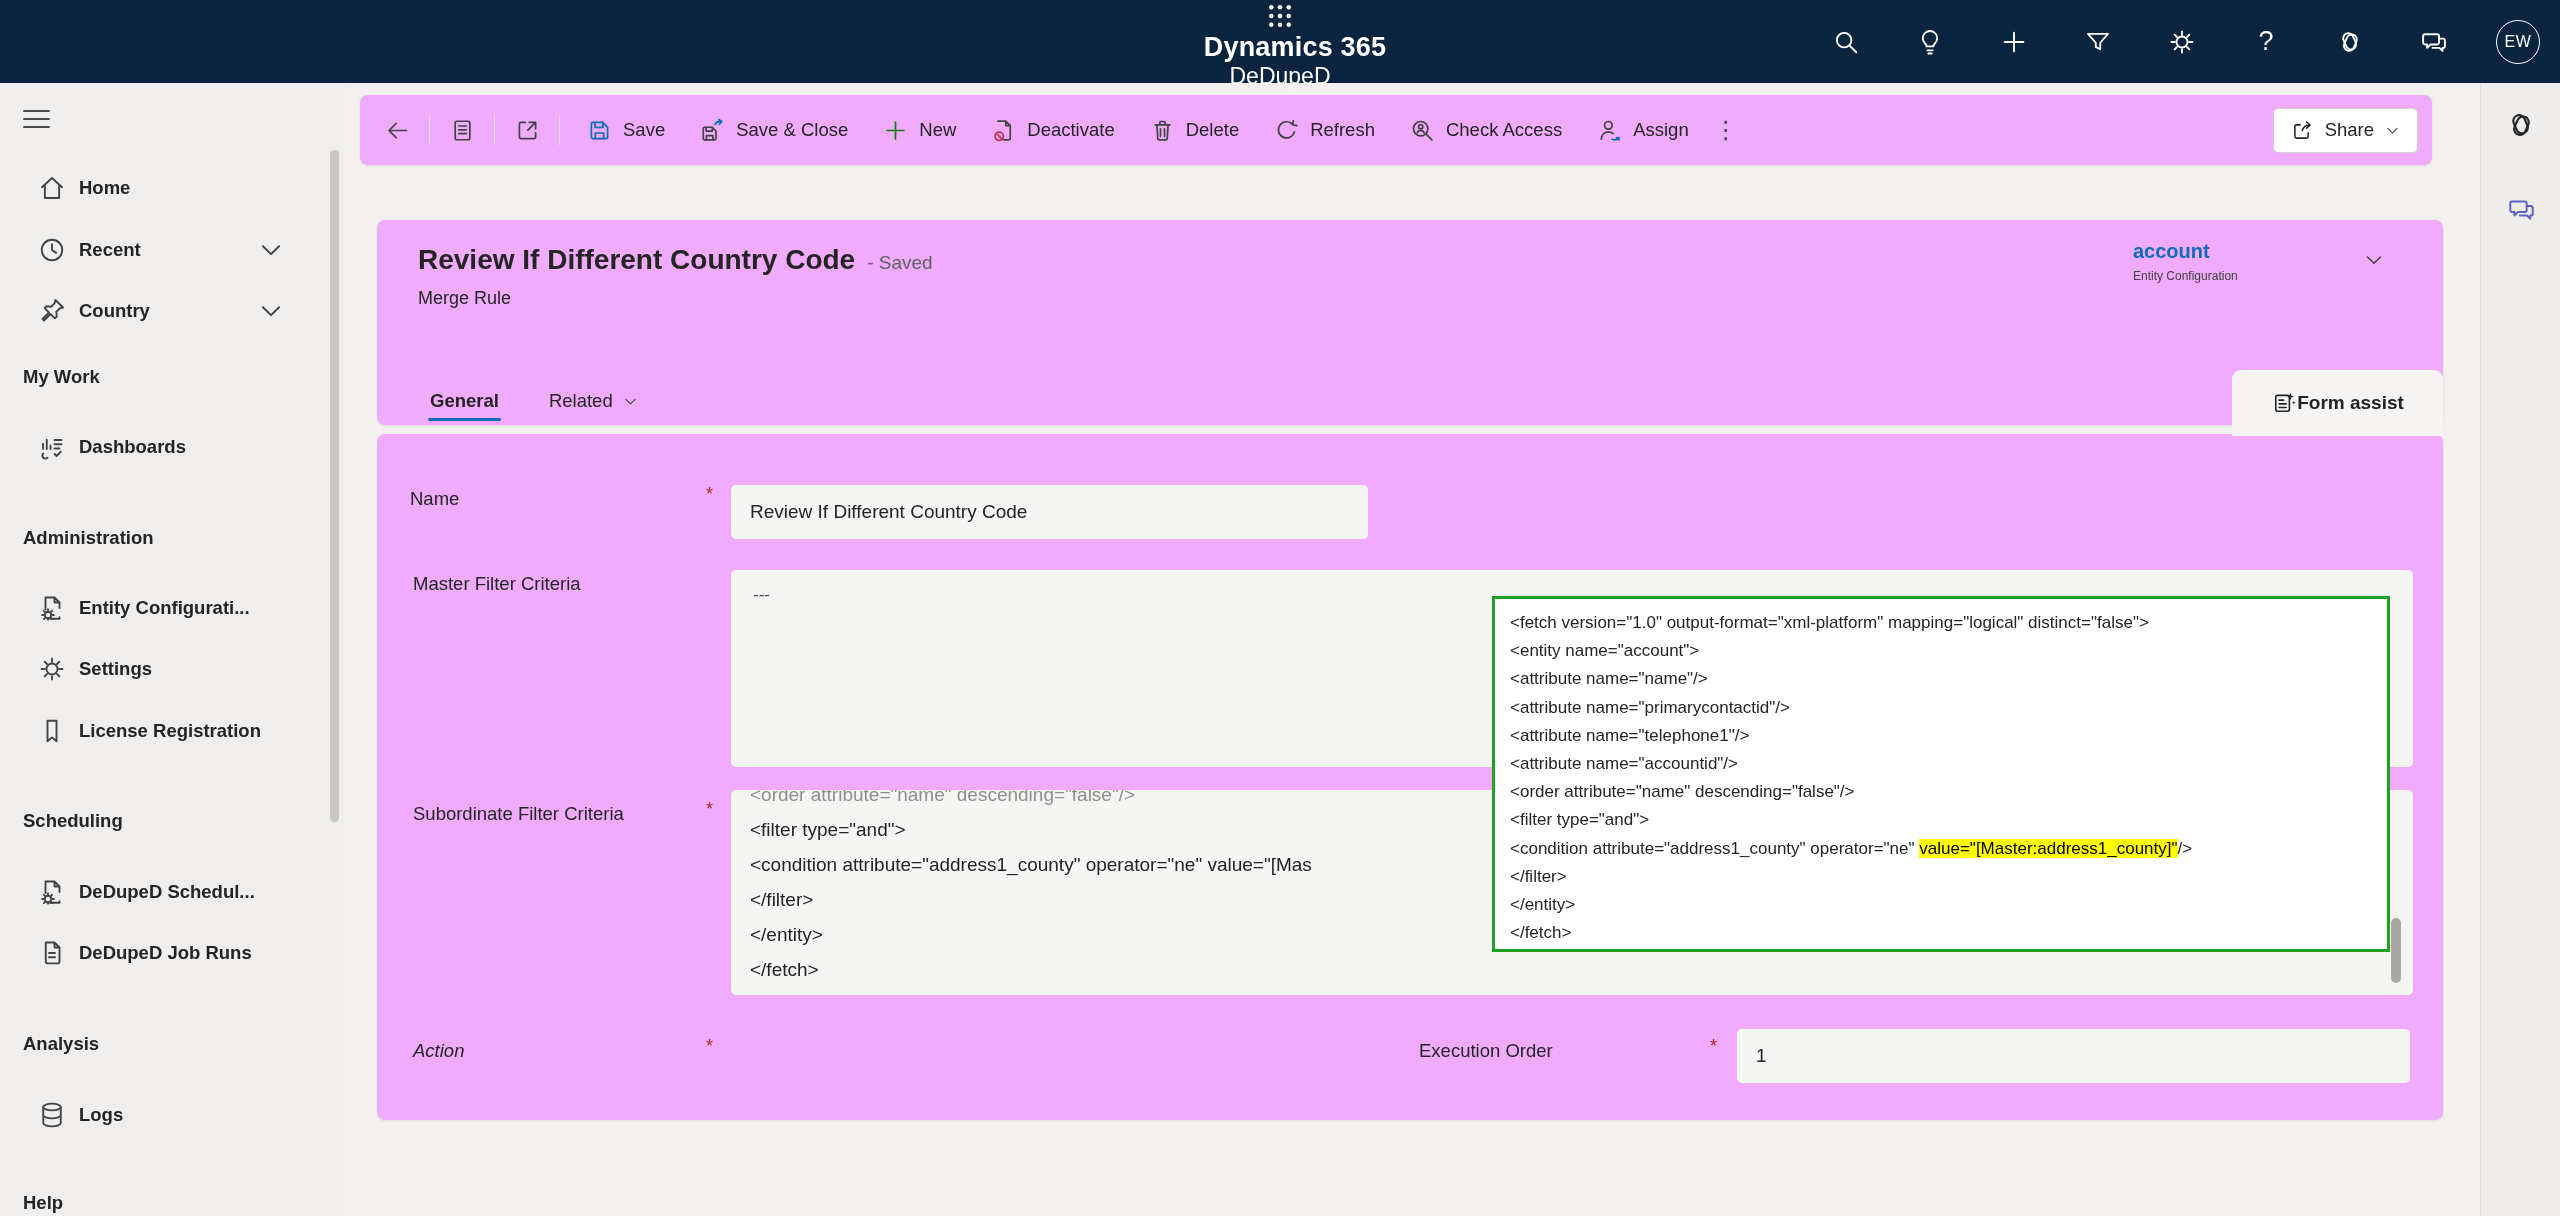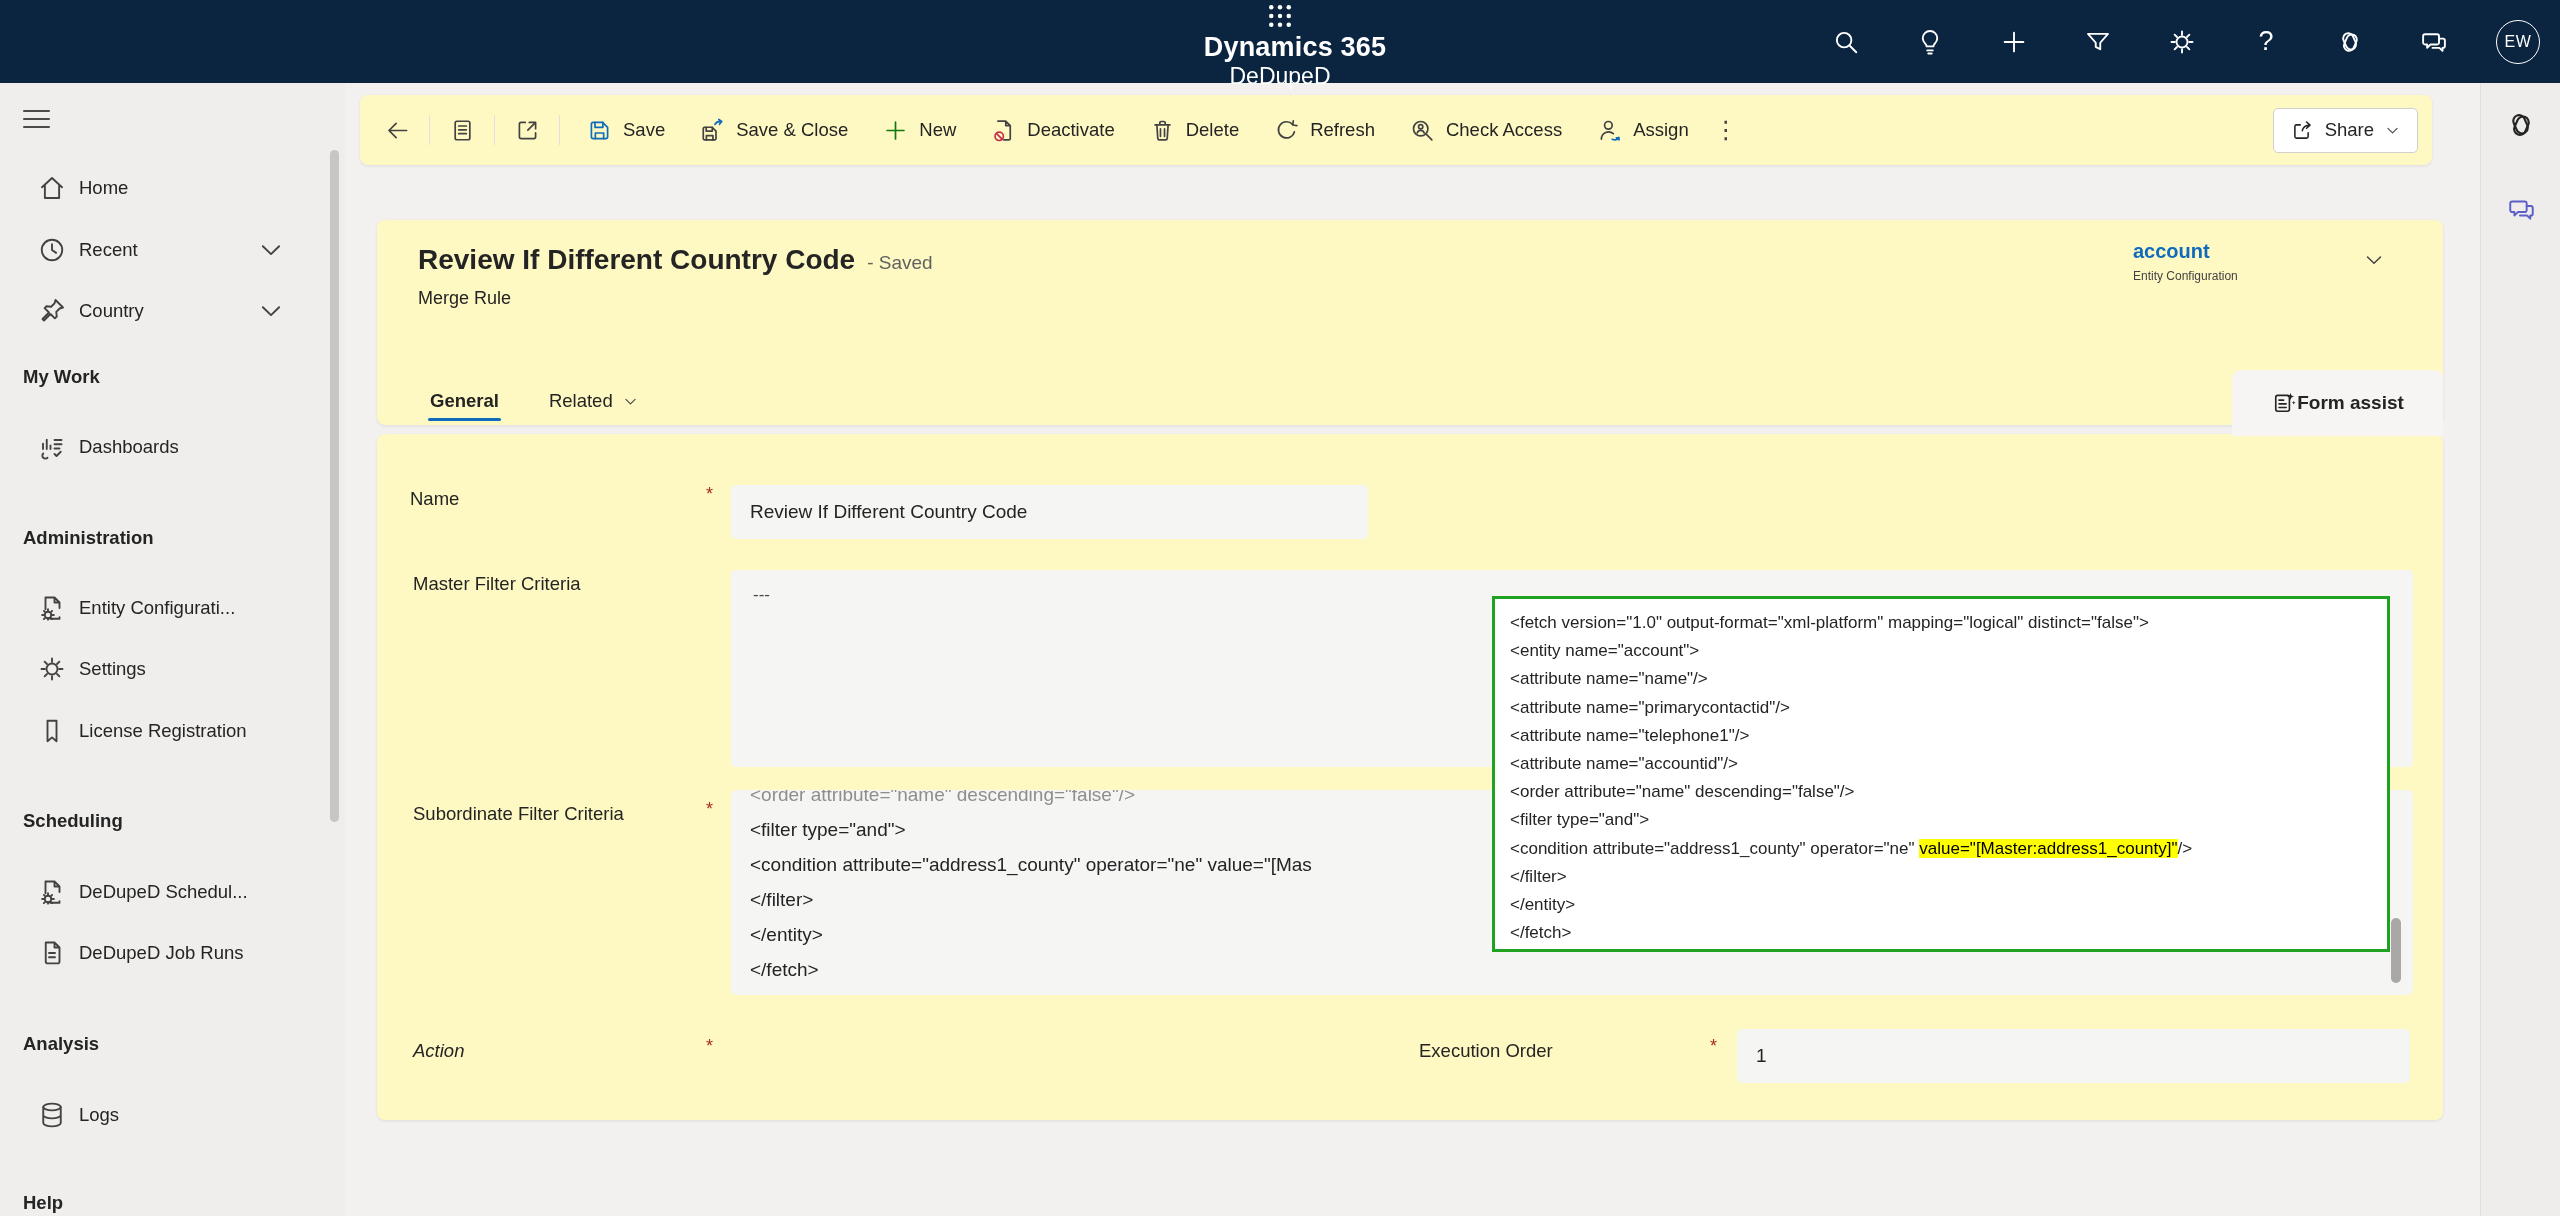--- a/index.html
+++ b/index.html
@@ -21,30 +21,30 @@
     background:none;border:none;color:#fff;cursor:pointer;}
   .tb-btn .icon{width:30px;height:30px;}
   .tb-btn .qm{font-size:27px;font-weight:400;font-style:normal;}
   .avatar{width:44px;height:44px;border:1.5px solid #fff;border-radius:50%;
     display:flex;align-items:center;justify-content:center;font-size:16px;letter-spacing:.5px;}
 
   
   .sidebar{position:absolute;left:0;top:83px;width:345px;bottom:0;background:#efeeec;z-index:10;}
   .hamburger{position:absolute;left:23px;top:26px;width:36px;height:26px;background:none;border:none;cursor:pointer;padding:0;}
   .hamburger i{display:block;width:27px;height:2.4px;background:#4a4a4a;margin:0 0 5.6px 0;border-radius:1px;}
-  .nav-row{position:absolute;left:0;width:330px;height:44px;display:flex;align-items:center;cursor:pointer;}
+  .nav-row{position:absolute;left:0;width:330px;height:44px;display:flex;align-items:center;cursor:pointer;font-weight:bold;}
   .nav-row .icon{width:30px;height:30px;margin-left:37px;color:#424242;flex:none;}
   .nav-row .nav-label{margin-left:12px;font-size:18.5px;color:#242424;white-space:nowrap;}
   .nav-chevron{position:absolute;right:44px;width:19px;height:19px;color:#424242;}
   .section-header{position:absolute;left:23px;font-size:18.5px;font-weight:700;color:#242424;}
   .side-scroll{position:absolute;left:330px;top:67px;width:9px;height:672px;background:#c7c6c4;border-radius:5px;cursor:pointer;}
 
   
   .content{position:absolute;left:345px;top:83px;right:80px;bottom:0;background:#f2f1ef;}
-  .card{background:#fef9c3;border-radius:8px;box-shadow:0 1px 3px rgba(0,0,0,.09);}
+  .card{background:#f0abfc;border-radius:8px;box-shadow:0 1px 3px rgba(0,0,0,.09);}
 
   
   .cmdbar{position:absolute;left:15px;top:12px;width:2072px;height:70px;
     display:flex;align-items:center;padding:0 14px;}
   .cb-iconbtn{width:46px;height:44px;display:flex;align-items:center;justify-content:center;
     background:none;border:none;border-radius:4px;color:#424242;cursor:pointer;}
   .cb-iconbtn .icon{width:27px;height:27px;}
   .cb-sep{width:1px;height:30px;background:#e1e0de;margin:0 9px;}
   .cmd-btn{height:44px;display:flex;align-items:center;background:none;border:none;border-radius:4px;
     padding:0 15px;margin:0 2px;cursor:pointer;font-family:inherit;}

